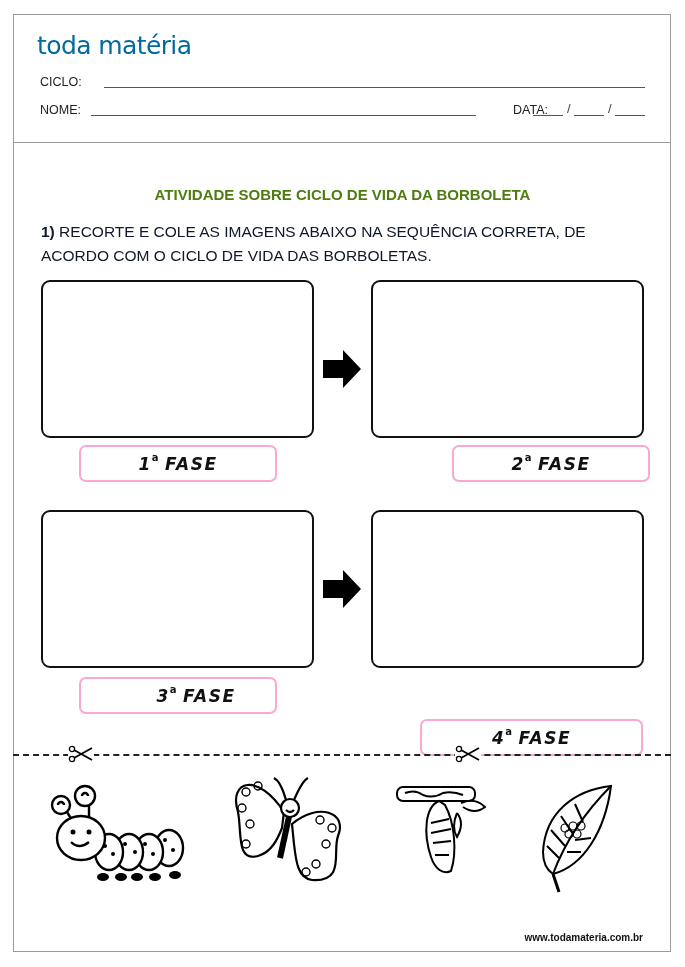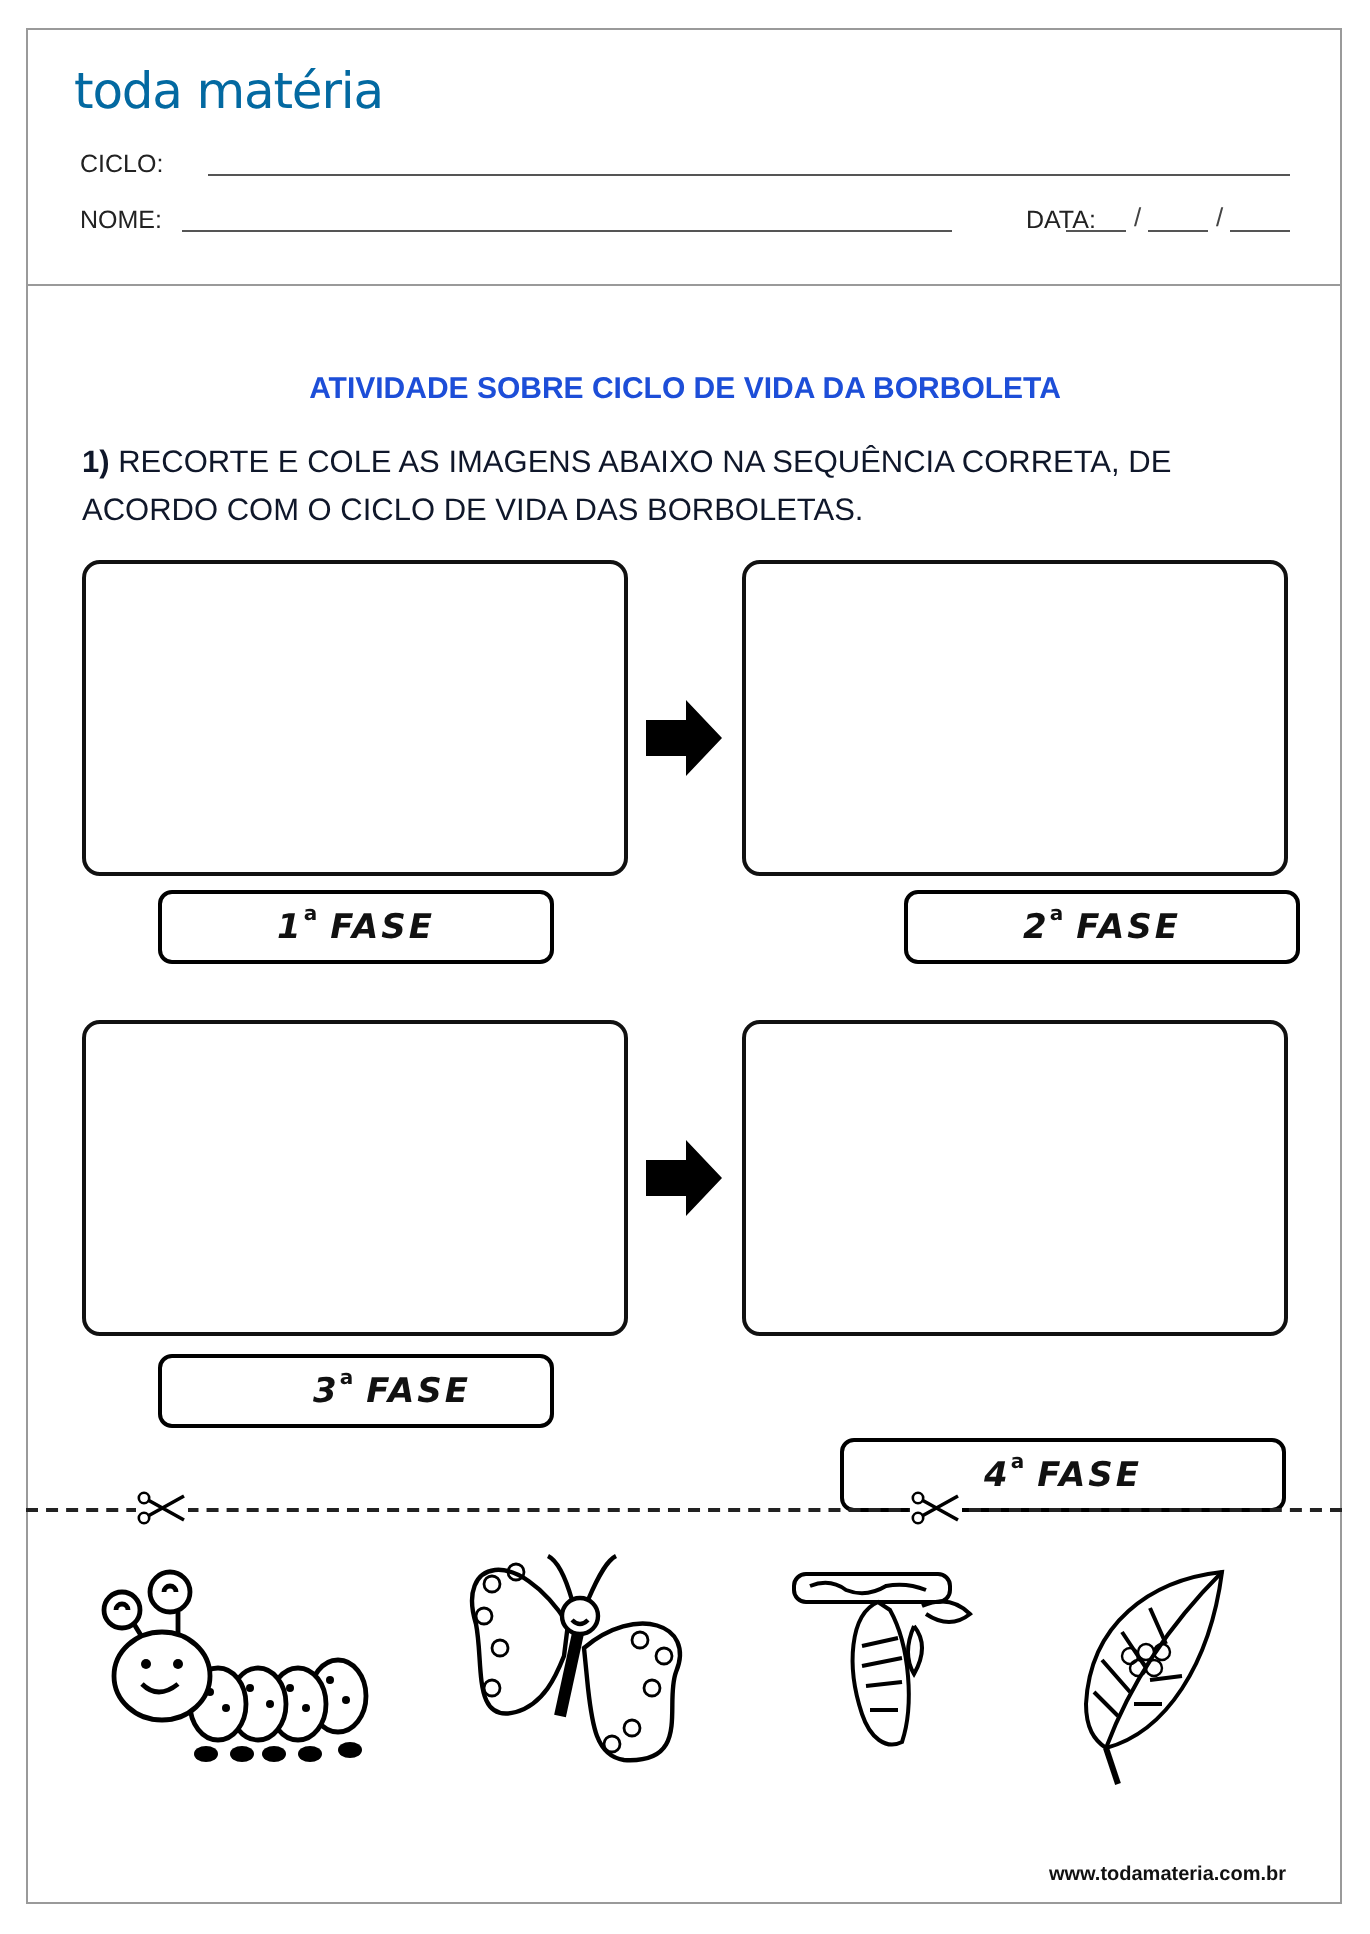--- a/index.html
+++ b/index.html
@@ -8,26 +8,26 @@
   .frame { position: absolute; left: 13px; top: 14px; width: 658px; height: 938px;
            border: 1.5px solid #9a9a9a; box-sizing: border-box; }
   .header-sep { position: absolute; left: 13px; top: 142px; width: 658px; height: 0;
                 border-top: 1.5px solid #9a9a9a; }
   .logo { position: absolute; left: 37px; top: 31px; font-family: "DejaVu Sans", sans-serif;
           font-size: 25px; letter-spacing: -0.6px; color: #0369a1; font-weight: 500; }
   .field-label { position: absolute; font-size: 12.5px; color: #222; }
   .field-line { position: absolute; border-bottom: 1px solid #555; height: 0; }
   .date-sep { position: absolute; font-size: 13px; color: #444; }
   .title { position: absolute; left: 0; width: 685px; top: 186px; text-align: center;
-           font-size: 15px; font-weight: bold; color: #1d4ed8; }
+           font-size: 15px; font-weight: bold; color: #4d7c0f; }
   .instruction { position: absolute; left: 41px; top: 220px; width: 610px;
                  font-size: 15.5px; line-height: 24px; color: #0f172a; }
   .instruction b { font-weight: bold; }
   .box { position: absolute; border: 2px solid #111; border-radius: 9px; box-sizing: border-box; background: #fff; }
-  .label-box { position: absolute; border: 2px solid #000000; border-radius: 7px; box-sizing: border-box;
+  .label-box { position: absolute; border: 2px solid #f9a8d4; border-radius: 7px; box-sizing: border-box;
                display: flex; align-items: center; justify-content: center; background: #fff; }
   .label-text { font-family: "DejaVu Sans", sans-serif; font-weight: bold; font-style: italic;
                 font-size: 17px; letter-spacing: 1.5px; color: #111; }
   .label-text sup { font-size: 10px; font-style: normal; position: relative; top: -2px; margin-right: 5px; }
   .arrow { position: absolute; width: 38px; height: 38px; }
   .cut-line { position: absolute; left: 13px; top: 754px; width: 658px; height: 0;
               border-top: 2px dashed #222; }
   .scissors { position: absolute; width: 26px; height: 18px; background: #fff; }
   .illus { position: absolute; }
   .footer { position: absolute; right: 42px; top: 932px; font-size: 10px; font-weight: bold; color: #111; }

